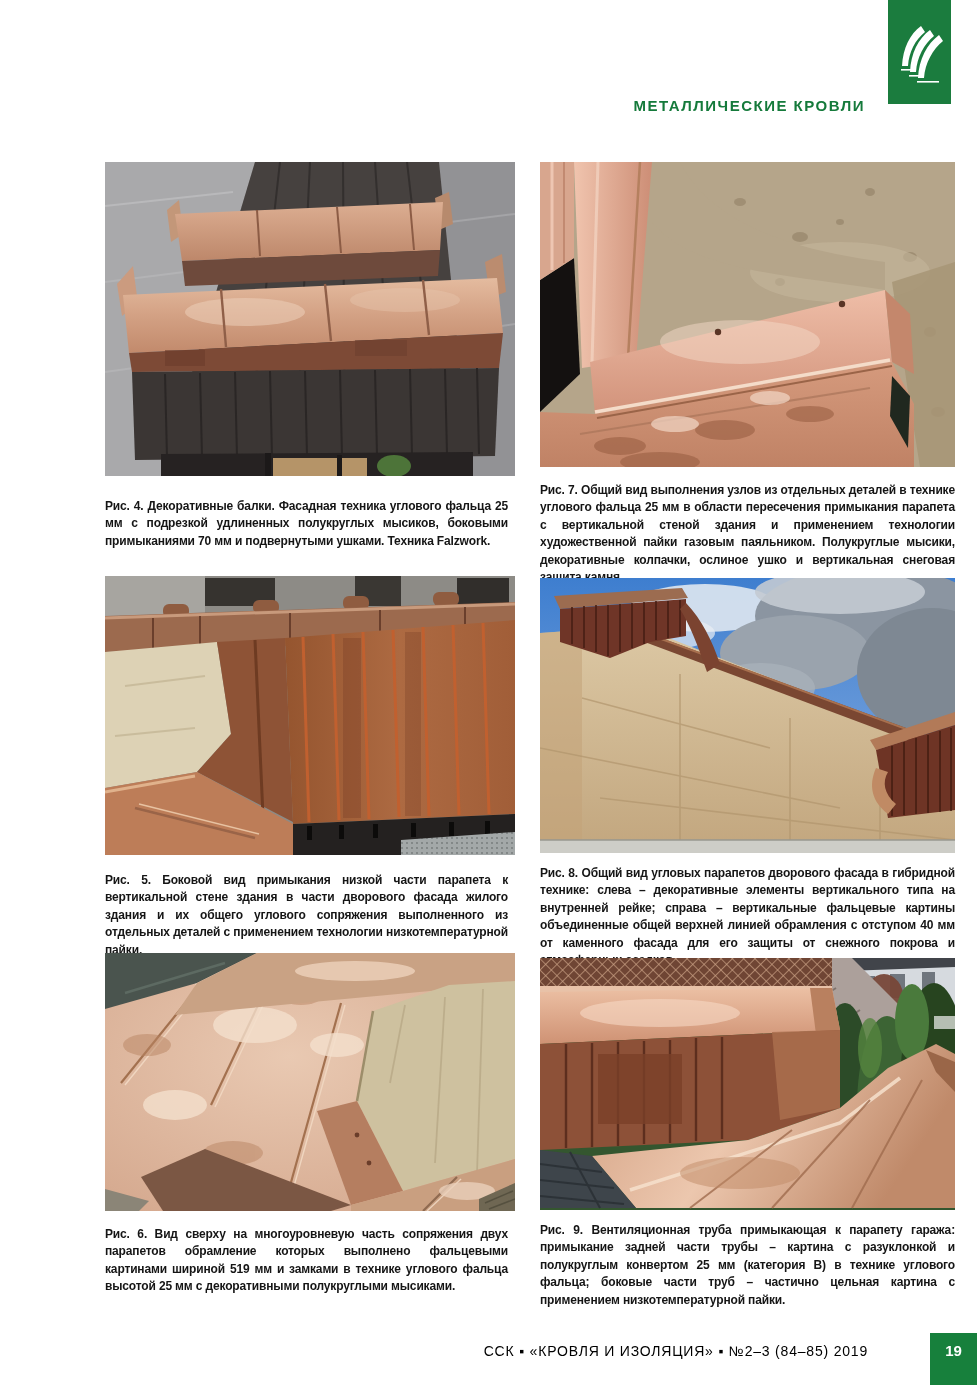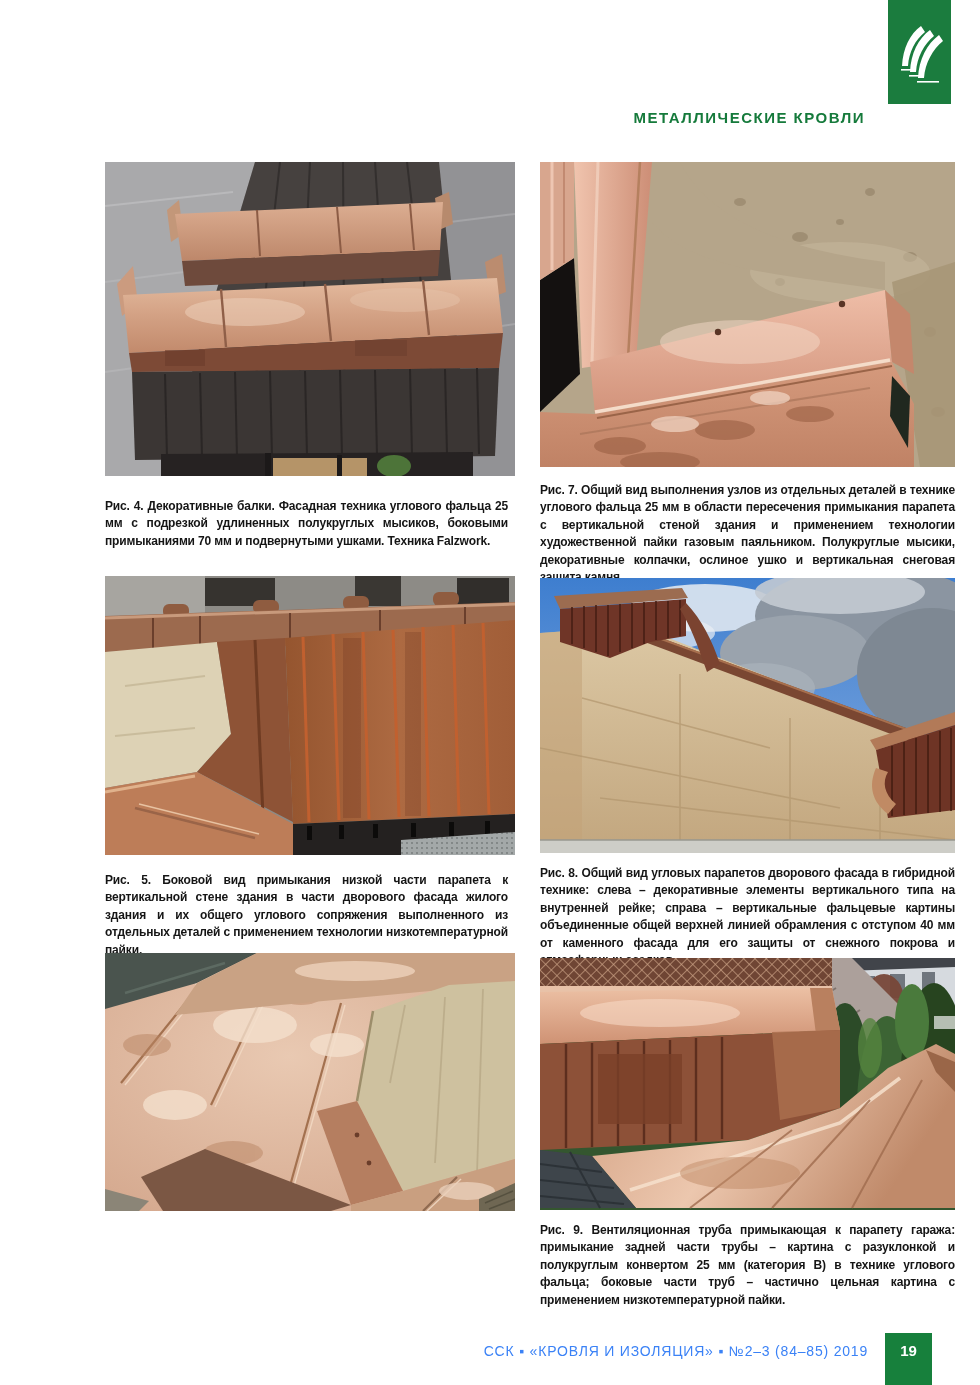--- a/index.html
+++ b/index.html
@@ -1,28 +1,28 @@
 <!DOCTYPE html>
 <html><head>
 <meta charset="utf-8">
 <style>
   html,body{margin:0;padding:0;background:#ffffff;}
   .page{position:relative;width:980px;height:1385px;background:#ffffff;overflow:hidden;
         font-family:"Liberation Sans", sans-serif;}
-  .header-title{position:absolute;top:109px;right:115px;font-size:15px;font-weight:bold;
+  .header-title{position:absolute;top:97px;right:115px;font-size:15px;font-weight:bold;
         letter-spacing:1.5px;color:#157a3b;}
   .logo-box{position:absolute;left:888px;top:0;width:63px;height:104px;}
   .fig{position:absolute;margin:10px;}
   .photo{position:absolute;left:0;top:0;}
   .photo svg{display:block;}
   .caption{position:absolute;font-size:12px;font-weight:bold;line-height:17.4px;
         color:#151515;text-align:justify;letter-spacing:-0.15px;}
-  .footer-line{position:absolute;top:1343px;right:112px;font-size:14px;color:#3b82f6;
+  .footer-line{position:absolute;top:1343px;right:112px;font-size:14px;color:#000000;
         letter-spacing:0.8px;}
-  .page-number-box{position:absolute;left:885px;top:1333px;width:47px;height:52px;
+  .page-number-box{position:absolute;left:930px;top:1333px;width:47px;height:52px;
         background:#17803c;color:#ffffff;font-size:15px;font-weight:bold;
         text-align:center;padding-top:9px;box-sizing:border-box;}
 </style>
 </head>
 <body>
 
 <div class="page">
 
   <div class="header-title">МЕТАЛЛИЧЕСКИЕ КРОВЛИ</div>
   <div class="logo-box">
@@ -366,20 +366,21 @@
         <line x1="322" y1="258" x2="356" y2="226" stroke="#ecd2bc" stroke-width="1.4"></line>
         <ellipse cx="362" cy="238" rx="28" ry="9" fill="#ead0ba" opacity="0.8"></ellipse>
         <polygon points="374,246 410,230 410,258 374,258" fill="#6f6753"></polygon>
         <g stroke="#55503f" stroke-width="1.5">
           <line x1="380" y1="250" x2="408" y2="238"></line>
             <line x1="384" y1="256" x2="410" y2="246"></line>
         </g>
         <polygon points="0,236 44,248 34,258 0,258" fill="#8b8577"></polygon>
       </svg>
     </div>
+    <figcaption class="caption" style="left:0;top:273px;width:403px;">Рис. 6. Вид сверху на многоуровневую часть сопряжения двух парапетов обрамление которых выполнено фальцевыми картинами шириной 519 мм и замками в технике углового фальца высотой 25 мм с декоративными полукруглыми мысиками.</figcaption>
   </figure>
 
   <figure class="fig" style="left:530px;top:948px;width:330px;height:360px;padding-left:48px;">
     <div class="photo">
       <svg width="415" height="252" viewBox="0 0 415 252" preserveAspectRatio="none">
         <defs>
           <pattern id="mesh9" width="8" height="8" patternUnits="userSpaceOnUse" patternTransform="rotate(45)">
             <rect width="8" height="8" fill="#6f4534"></rect>
             <line x1="0" y1="0" x2="0" y2="8" stroke="#caa184" stroke-width="1.4"></line>
             <line x1="0" y1="0" x2="8" y2="0" stroke="#caa184" stroke-width="1.4"></line>

